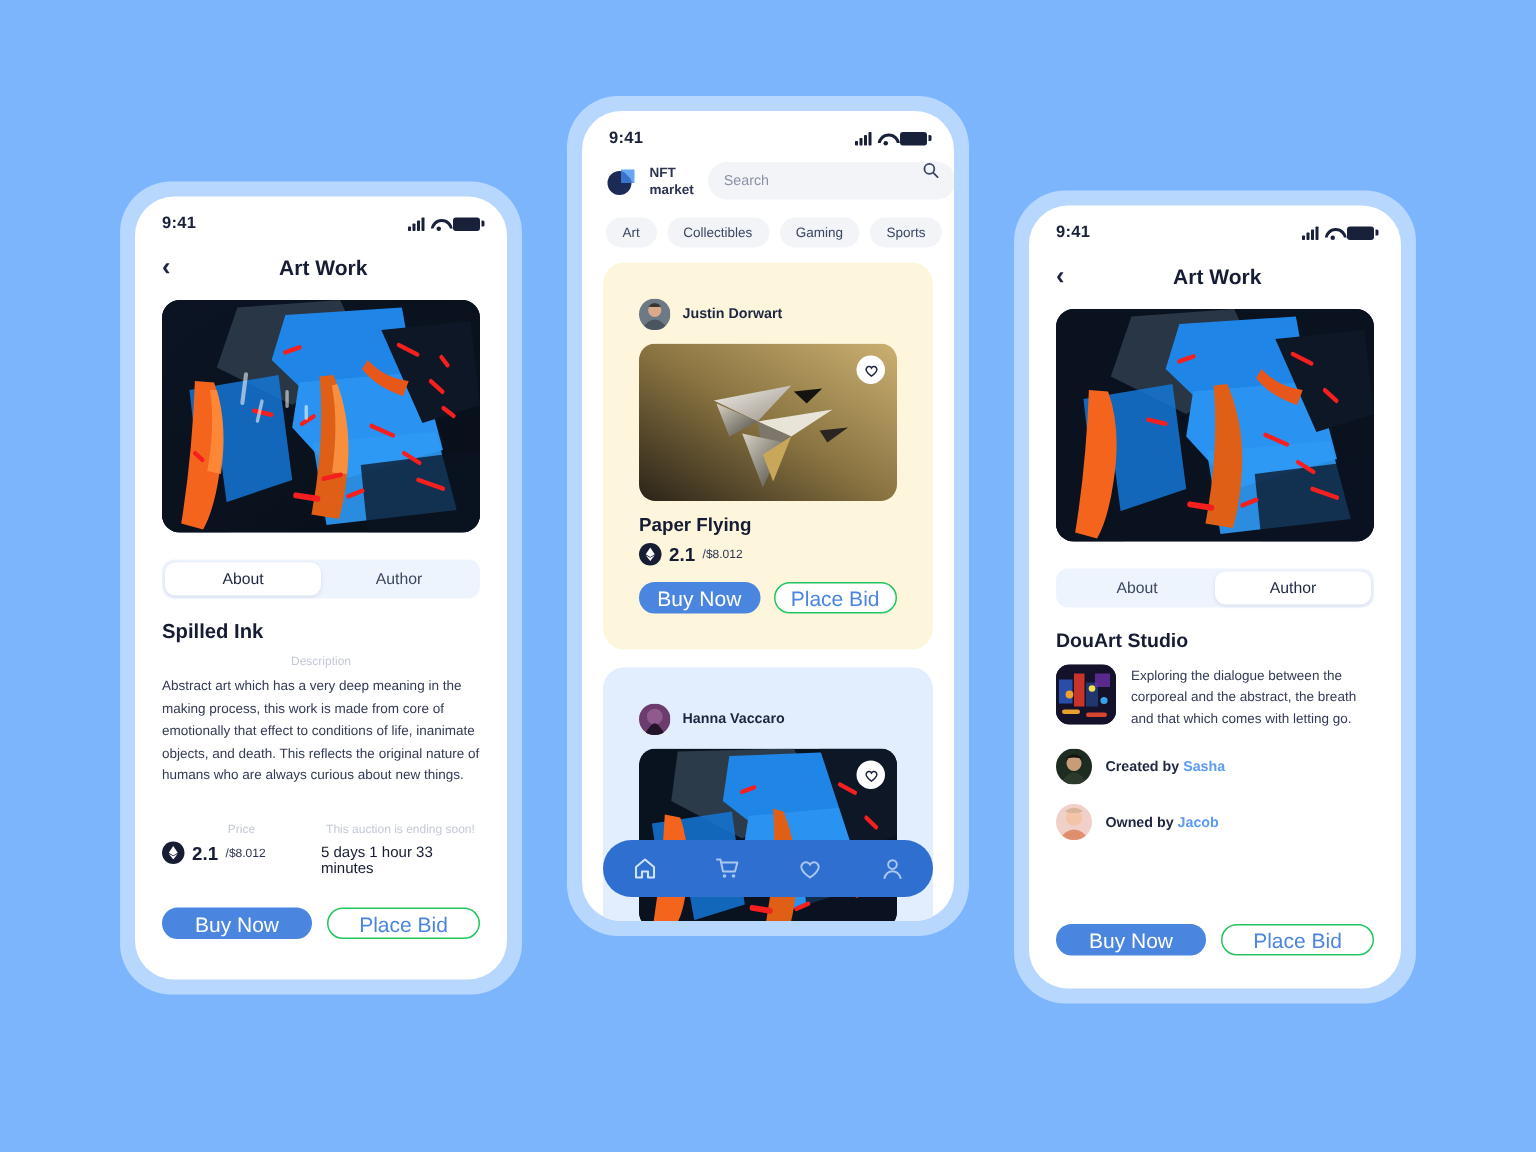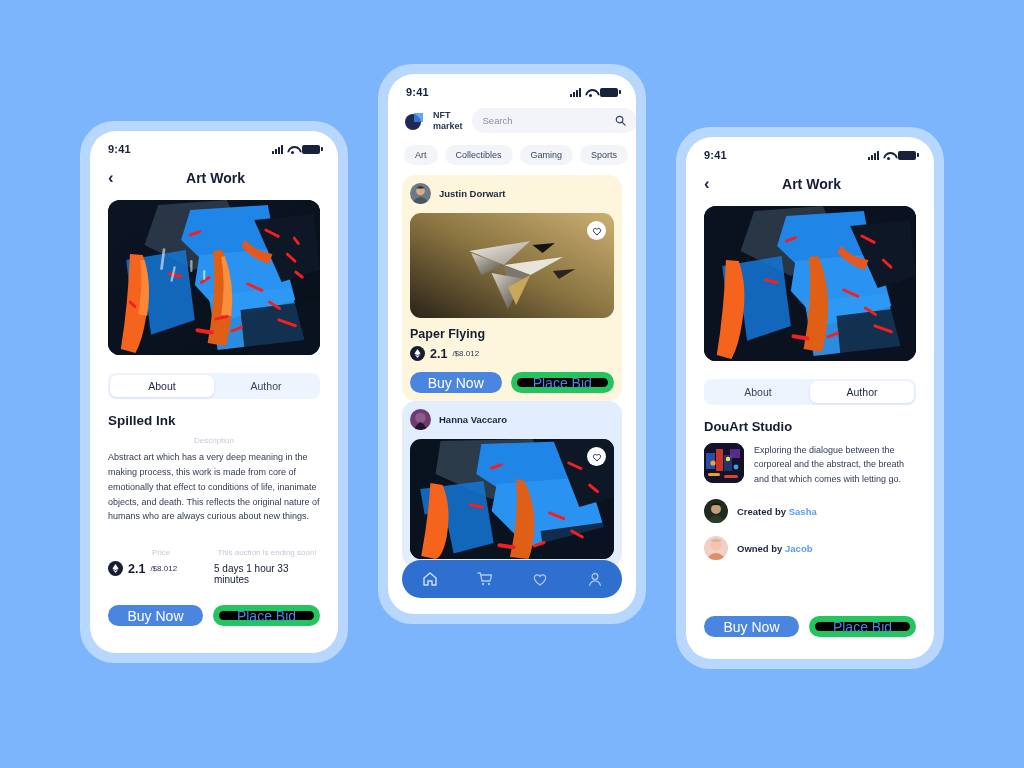--- a/index.html
+++ b/index.html
@@ -105,60 +105,60 @@
   .price-usd { font-size: 8px; color:#3a4karma; color:#2b3450; }
   .time-left { font-size: 10px; font-weight: normal; color:#151c33; margin-top: 6px; }
 
   
   .actions { display:flex; gap:10px; padding: 0 18px; }
   .btn {
     flex:1; height: 21px; border-radius: 12px; font-size: 14px;
     display:flex; align-items:center; justify-content:center; cursor:pointer;
   }
   .btn-primary { background:#4a85e0; color:#fff; border:none; }
-  .btn-outline { background:#000000; color:#4a85e0; border:6px solid #22c55e; }
+  .btn-outline { background:#ffffff; color:#4a85e0; border:1px solid #22c55e; }
 
   
   .author-name { font-size: 13px; font-weight:bold; color:#151c33; }
   .author-row { display:flex; gap:10px; margin-top:9px; }
   .studio-thumb { width:40px;height:40px;border-radius:9px;overflow:hidden;flex:none;background:#11152b; }
   .studio-thumb svg{width:100%;height:100%;display:block}
   .author-desc { font-size:9px; line-height:1.6; color:#323a55; }
   .person-row { display:flex; align-items:center; gap:9px; margin-top:13px; }
   .avatar { width:24px;height:24px;border-radius:50%;overflow:hidden;flex:none; }
   .avatar svg{width:100%;height:100%;display:block}
   .person-text { font-size:9.5px; color:#1d2641; font-weight:bold; }
   .person-text b { color:#5b9cf0; font-weight:bold; }
 
   
   .mkt-head { display:flex; align-items:center; gap:9px; padding: 4px 16px 0 16px; }
   .logo-mark { width:20px;height:20px;flex:none; }
   .logo-mark svg{width:100%;height:100%;display:block}
   .logo-text { font-size:9px; line-height:1.15; color:#2b3450; font-weight:600; }
   .search {
     flex:1; height:25px; background:#f2f4f8; border-radius:13px;
-    display:flex; align-items:center; padding: 0 11px;
+    display:flex; padding: 0 11px;
   }
   .search input {
     flex:1; border:none; background:transparent; outline:none;
     font-size:9.5px; color:#6b7governor; color:#6b7388; font-family:inherit;
   }
   .search input::placeholder { color:#8a91a4; }
   .search-icon { width:11px;height:11px;flex:none; }
   .search-icon svg{width:100%;height:100%;display:block}
 
   .cats { display:flex; gap:7px; padding: 12px 0 10px 16px; }
   .cat {
     height:20px; padding: 0 11px; background:#f2f4f8; border-radius:10px;
     display:flex;align-items:center; font-size:9px; color:#3b4662;
     white-space:nowrap; cursor:pointer;
   }
 
   .feed { padding: 0 14px; }
-  .feed-card { border-radius:14px; padding:8px; }
+  .feed-card { border-radius:14px; padding:24px; margin-bottom:12px; }
   .feed-card.cream { background:#fdf6dd; }
   .feed-card.bluish { background:#e2edfd; }
   .card-user { display:flex; align-items:center; gap:8px; }
   .card-user .avatar { width:21px;height:21px; }
   .card-username { font-size:9.5px; font-weight:bold; color:#1d2641; }
   .card-img {
     margin-top:9px; height:105px; border-radius:11px; overflow:hidden;
     position:relative;
   }
   .card-img svg{width:100%;height:100%;display:block}

